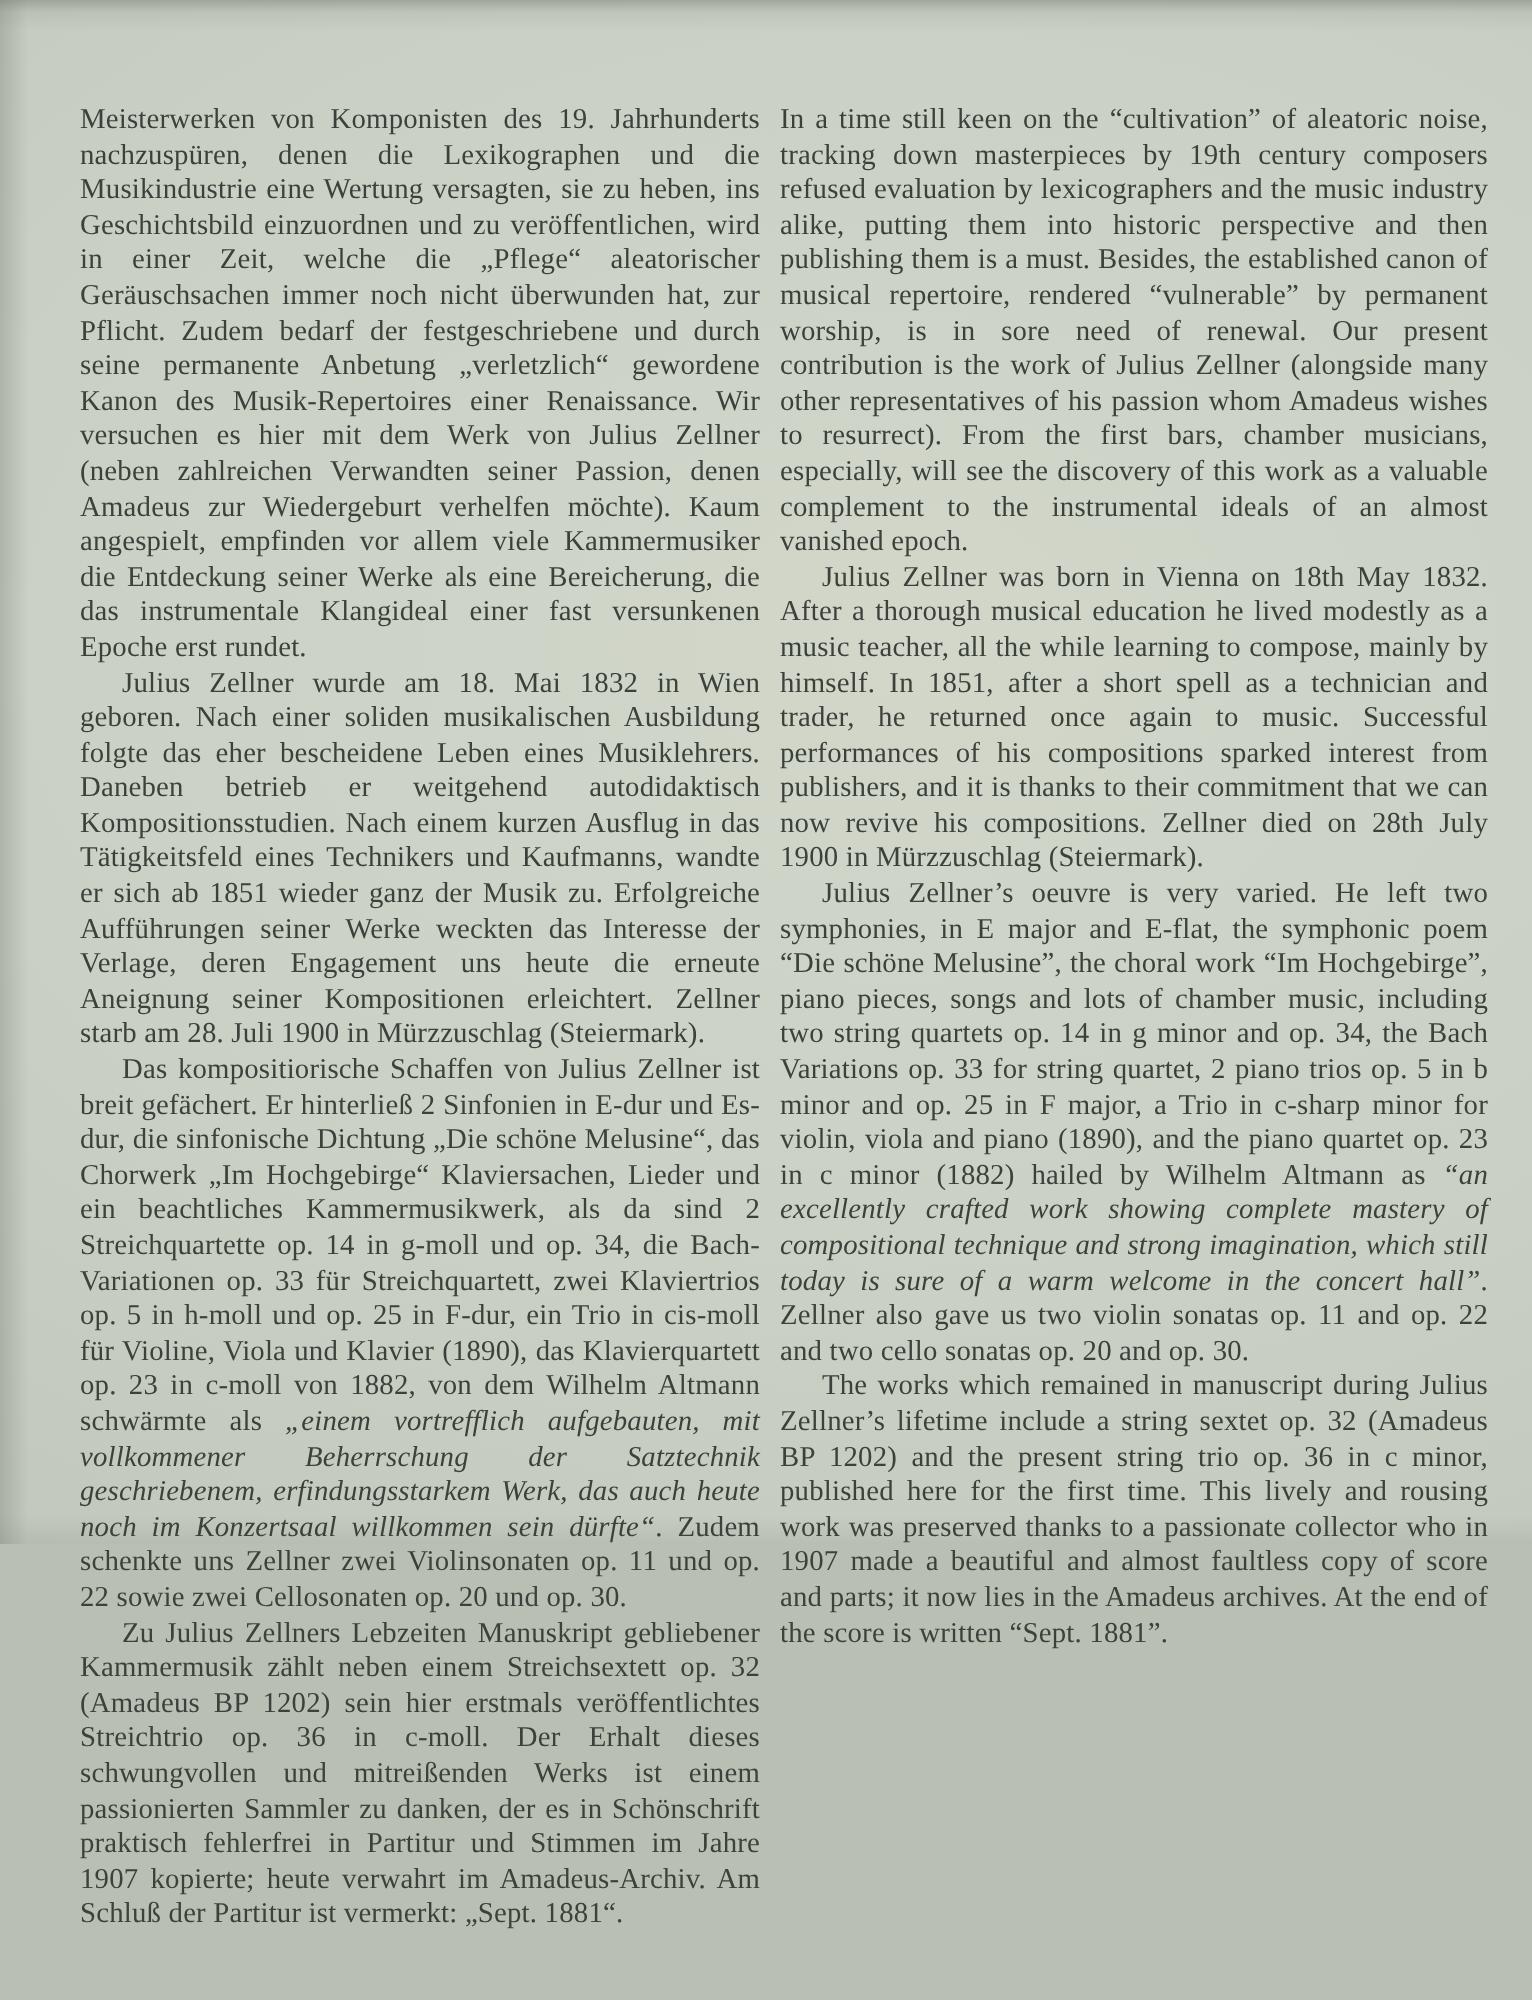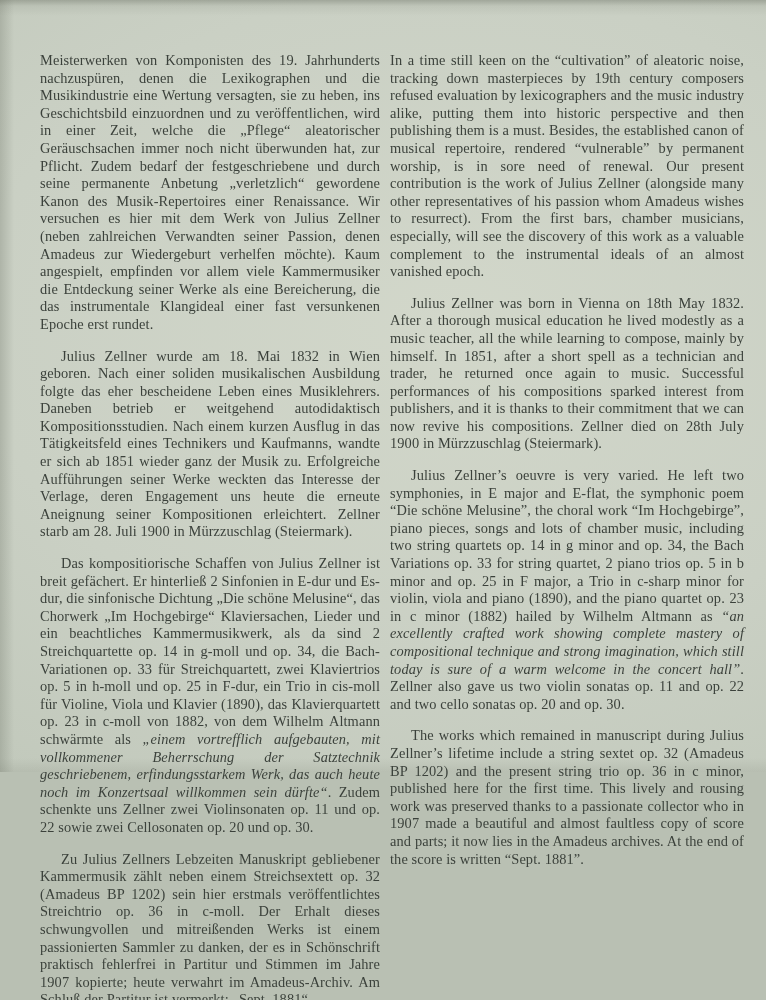--- a/index.html
+++ b/index.html
@@ -35,21 +35,20 @@
     letter-spacing: 0.1px;
   }
   .col-left  { left: 40px;  width: 340px; }
   .col-right { left: 390px; width: 354px; }
   .col p {
     margin: 0;
     padding: 0;
   }
   .col p.indent {
     text-indent: 21px;
-    margin-top: 14px;
   }
   .col em {
   }
 </style>
 </head>
 <body>
 
 <div class="page">
   <div class="col col-left" lang="de">
       <p><span>Meisterwerken von Komponisten des 19. Jahrhunderts nachzuspüren, denen die Lexikographen und die Musikindustrie eine Wertung versagten, sie zu heben, ins Geschichtsbild einzuordnen und zu veröffentlichen, wird in einer Zeit, welche die „Pflege“ aleatorischer Geräuschsachen immer noch nicht überwunden hat, zur Pflicht. Zudem bedarf der festgeschriebene und durch seine permanente Anbetung „verletzlich“ gewordene Kanon des Musik-Repertoires einer Renaissance. Wir versuchen es hier mit dem Werk von Julius Zellner (neben zahlreichen Verwandten seiner Passion, denen Amadeus zur Wiedergeburt verhelfen möchte). Kaum angespielt, empfinden vor allem viele Kammermusiker die Entdeckung seiner Werke als eine Bereicherung, die das instrumentale Klangideal einer fast versunkenen Epoche erst rundet.</span></p>

